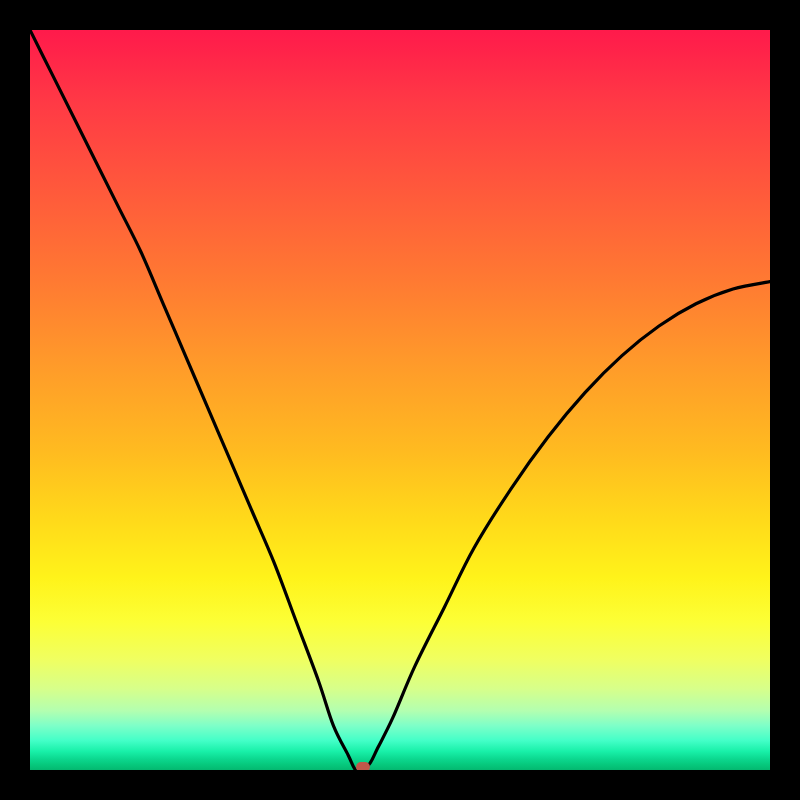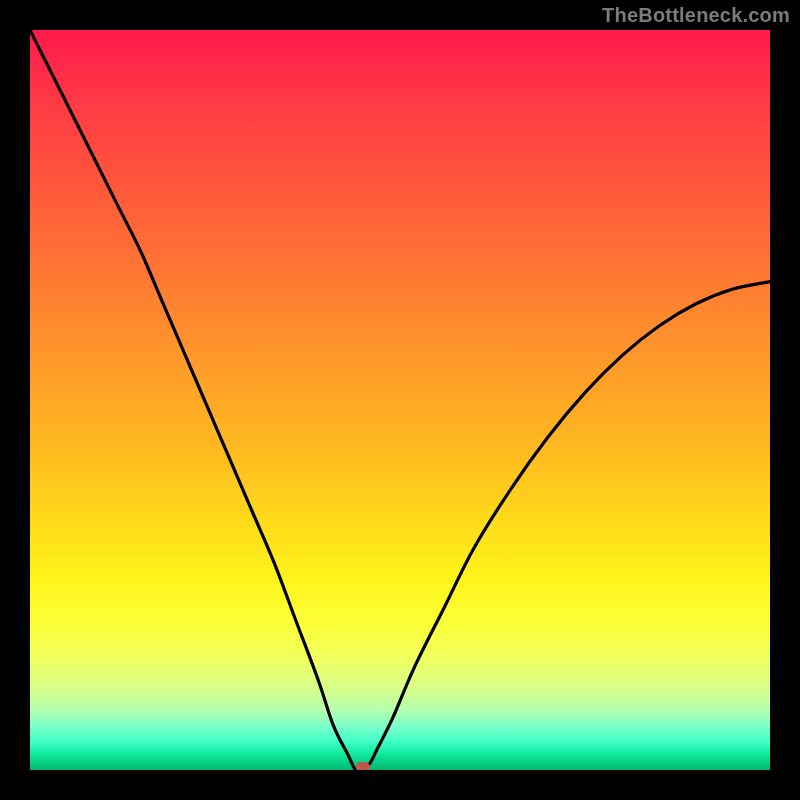--- a/index.html
+++ b/index.html
@@ -76,21 +76,20 @@
     border-radius: 5px / 5px;
     transform: translate(-50%, -50%);
     z-index: 3;
   }
 </style>
 </head>
 <body>
 
 <div class="frame">
 
-  <div class="watermark">TheBottleneck.com</div>
 
   <div class="plot-area">
     <div class="gradient-bg"></div>
 
     <svg class="curve" width="740" height="740" viewBox="0 0 740 740" preserveAspectRatio="none">
       <path id="curve-path" fill="none" stroke="#000" stroke-width="3.2" stroke-linecap="round" stroke-linejoin="round" d="M 0.00 0.00 C 3.70 7.40, 14.80 29.60, 22.20 44.40 C 29.60 59.20, 37.00 74.00, 44.40 88.80 C 51.80 103.60, 59.20 118.40, 66.60 133.20 C 74.00 148.00, 81.40 162.80, 88.80 177.60 C 96.20 192.40, 103.60 205.97, 111.00 222.00 C 118.40 238.03, 125.80 256.53, 133.20 273.80 C 140.60 291.07, 148.00 308.33, 155.40 325.60 C 162.80 342.87, 170.20 360.13, 177.60 377.40 C 185.00 394.67, 192.40 411.93, 199.80 429.20 C 207.20 446.47, 214.60 463.73, 222.00 481.00 C 229.40 498.27, 236.80 514.30, 244.20 532.80 C 251.60 551.30, 259.00 572.27, 266.40 592.00 C 273.80 611.73, 282.43 633.93, 288.60 651.20 C 294.77 668.47, 298.47 683.27, 303.40 695.60 C 308.33 707.93, 314.50 717.80, 318.20 725.20 C 321.90 732.60, 323.13 737.53, 325.60 740.00 C 328.07 742.47, 330.53 741.23, 333.00 740.00 C 335.47 738.77, 337.93 736.30, 340.40 732.60 C 342.87 728.90, 344.10 725.20, 347.80 717.80 C 351.50 710.40, 356.43 701.77, 362.60 688.20 C 368.77 674.63, 376.17 654.90, 384.80 636.40 C 393.43 617.90, 404.53 596.93, 414.40 577.20 C 424.27 557.47, 432.90 537.73, 444.00 518.00 C 455.10 498.27, 468.67 477.30, 481.00 458.80 C 493.33 440.30, 505.67 423.03, 518.00 407.00 C 530.33 390.97, 542.67 376.17, 555.00 362.60 C 567.33 349.03, 579.67 336.70, 592.00 325.60 C 604.33 314.50, 616.67 304.63, 629.00 296.00 C 641.33 287.37, 653.67 279.97, 666.00 273.80 C 678.33 267.63, 690.67 262.70, 703.00 259.00 C 715.33 255.30, 733.83 252.83, 740.00 251.60"></path>
     </svg>
 
     <div class="min-marker" id="min-marker" style="left: 333px; top: 737px;"></div>
   </div>

